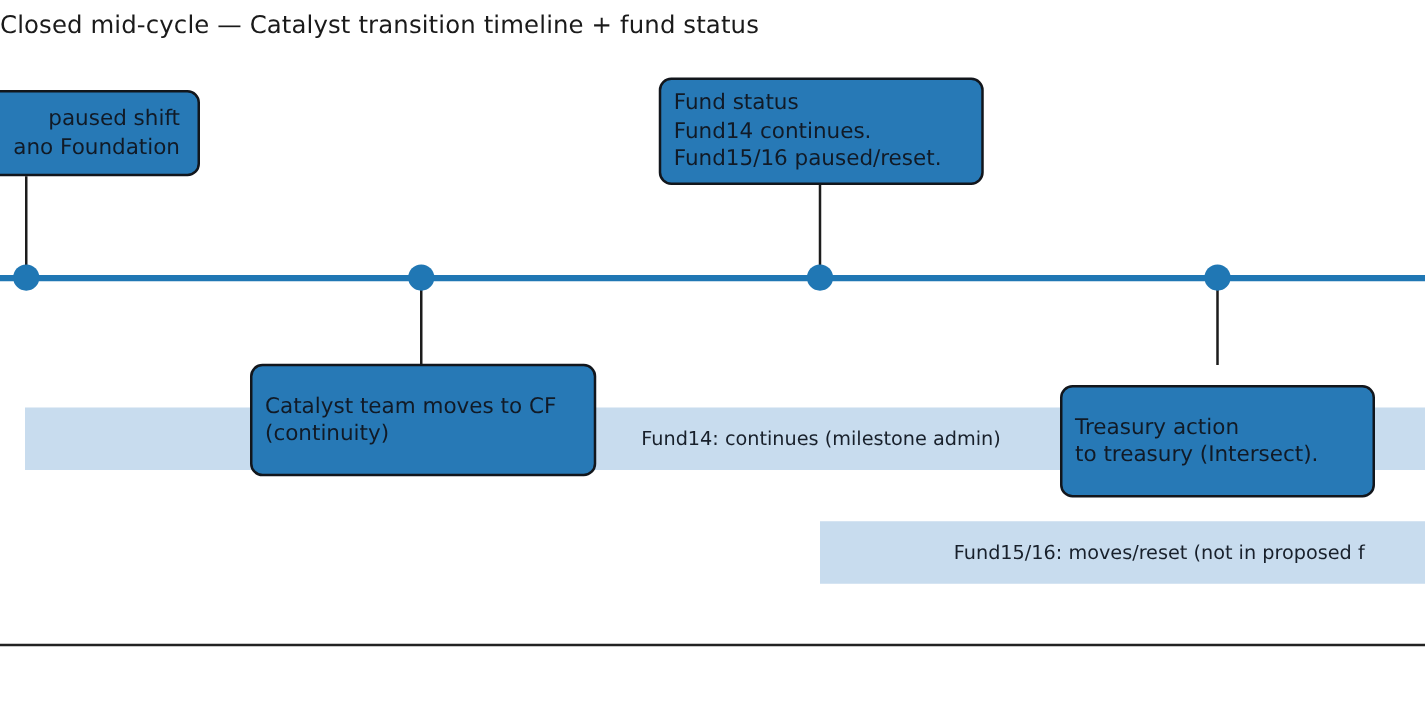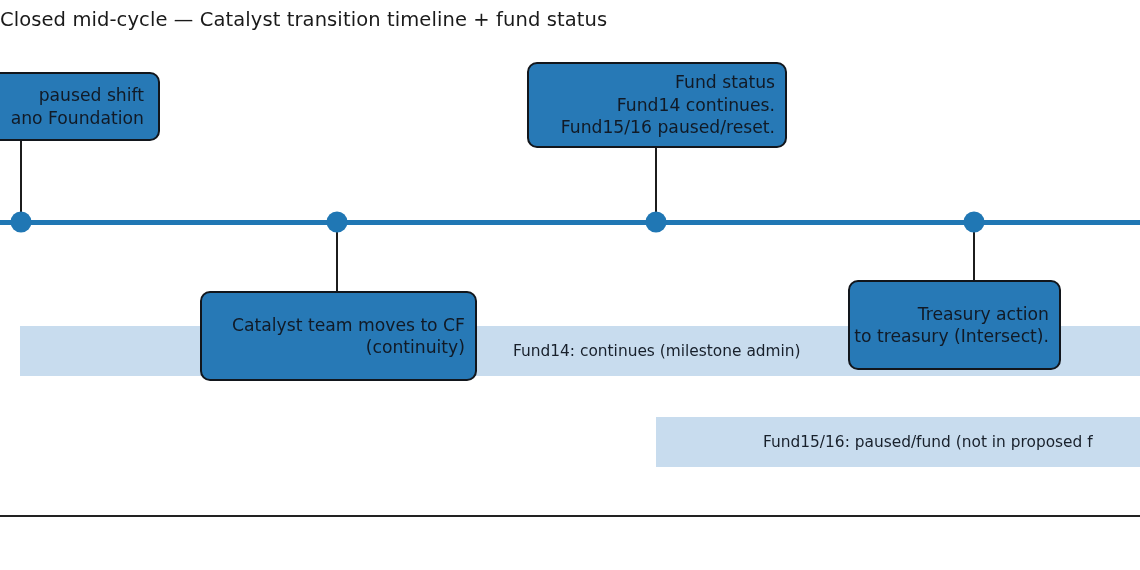--- a/index.html
+++ b/index.html
@@ -62,21 +62,21 @@
   
   .event-box {
     position: absolute;
     box-sizing: border-box;
     background: #2779b6;
     border: 2.2px solid #12161c;
     border-radius: 10px;
     color: #111a26;
     display: flex;
     flex-direction: column;
-    align-items: flex-end;
+    align-items: flex-start;
     justify-content: center;
     text-align: center;
     font-size: 17.2px;
     line-height: 22.4px;
     padding: 4px 10px;
     z-index: 5;
   }
   .event-box .box-line {
     white-space: nowrap;
   }
@@ -122,39 +122,39 @@
   <div class="timeline-marker" style="left:21px;"></div>
   <div class="timeline-marker" style="left:337px;"></div>
   <div class="timeline-marker" style="left:656px;"></div>
   <div class="timeline-marker" style="left:974px;"></div>
 
   <div class="status-band" style="left:20px; top:326px; width:1130px; height:50px;">
     <span style="position:absolute; left:493px;text-align:center;">Fund14: continues (milestone admin)</span>
   </div>
 
   <div class="status-band" style="left:656px; top:417px; width:494px; height:50px;">
-    <span style="position:absolute; left:107px;">Fund15/16: paused/fund (not in proposed f</span>
+    <span style="position:absolute; left:107px;">Fund15/16: moves/reset (not in proposed f</span>
   </div>
 
   <div class="event-box" style="left:-103px; top:72px; width:263px; height:69px; align-items:flex-end; padding-right:14px;">
     <span class="box-line">paused shift</span>
     <span class="box-line">ano Foundation</span>
   </div>
 
   <div class="event-box" style="left:527px; top:62px; width:260px; height:86px;">
     <span class="box-line">Fund status</span>
     <span class="box-line">Fund14 continues.</span>
     <span class="box-line">Fund15/16 paused/reset.</span>
   </div>
 
   <div class="event-box" style="left:200px; top:291px; width:277px; height:90px;">
     <span class="box-line">Catalyst team moves to CF</span>
     <span class="box-line">(continuity)</span>
   </div>
 
-  <div class="event-box" style="left:848px; top:280px; width:213px; height:90px;">
+  <div class="event-box" style="left:848px; top:308px; width:252px; height:90px;">
     <span class="box-line">Treasury action</span>
     <span class="box-line">to treasury (Intersect).</span>
   </div>
 
   <div class="footer-rule"></div>
 
 </div>
 
 </body></html>

